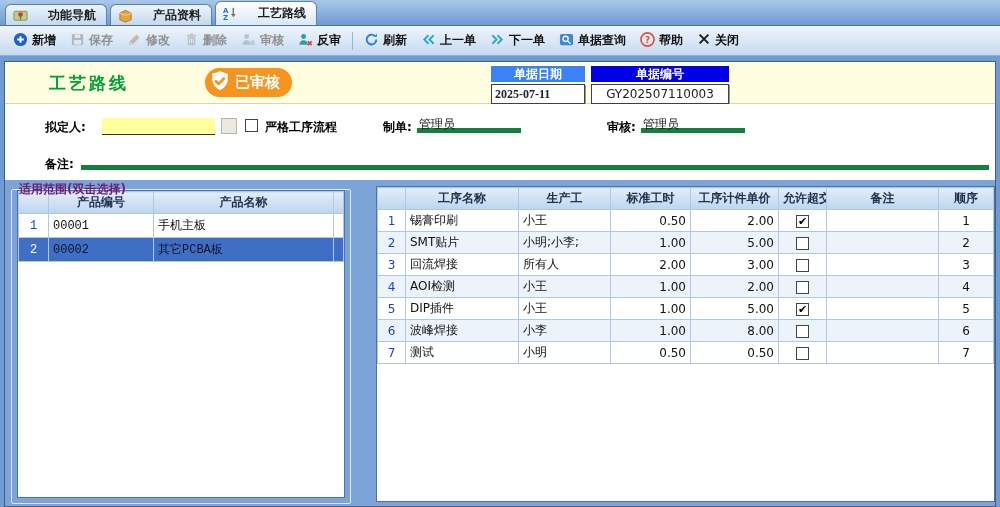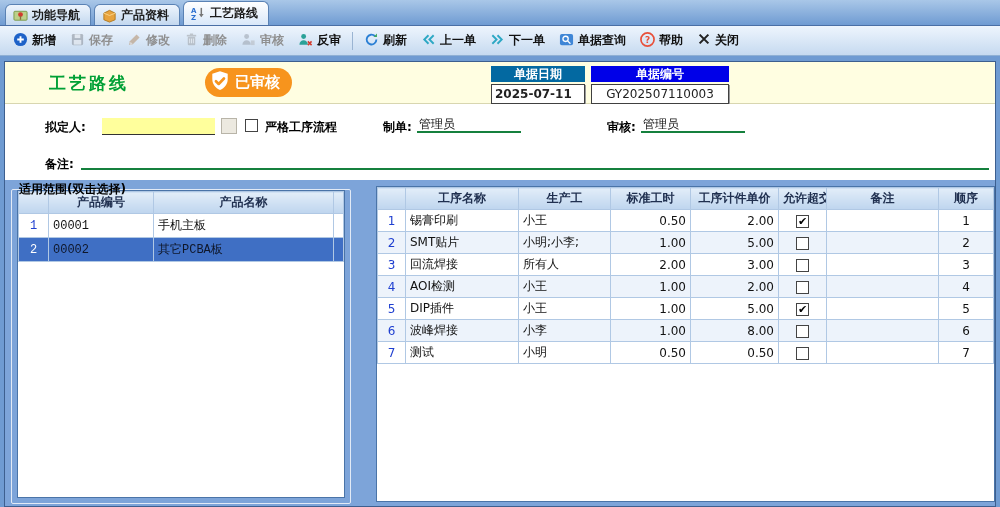--- a/index.html
+++ b/index.html
@@ -2,21 +2,21 @@
 <html><head>
 <meta charset="utf-8">
 <style>
   * { margin:0; padding:0; box-sizing:border-box; }
   html,body { width:1000px; height:507px; overflow:hidden;
     font-family:"DejaVu Sans", sans-serif; font-size:12px; color:#111; background:#6f9bd2; }
 
   
   .tabbar { height:26px; background:linear-gradient(#a9c7e8,#6f9bd2);
     display:flex; align-items:flex-end; padding-left:5px; border-bottom:1px solid #4a6fa5; }
-  .tab { height:21px; padding:0 10px 0 7px; margin-right:3px; display:flex; align-items:center; gap:4px;
+  .tab { height:21px; padding:0 10px 0 7px; margin-right:3px; display:flex; align-items:center; gap:20px;
     border:1px solid #5a82b4; border-bottom:none; border-radius:6px 6px 0 0;
     background:linear-gradient(#eef5fd,#c3d8ef); font-weight:bold; color:#1c1c1c; cursor:default;justify-content:center; }
   .tab.active { height:24px; background:linear-gradient(#ffffff,#d9e8f9); }
   .tab svg { display:block; }
 
   
   .toolbar { height:30px; background:linear-gradient(#eef5fd,#c6daf0);
     border-bottom:1px solid #8fb0d4; display:flex; align-items:center; padding:0 6px; }
   .tbtn { display:flex; align-items:center; gap:4px; padding:3px 7px; font-weight:bold;
     color:#111; border-radius:3px; cursor:default; white-space:nowrap; }
@@ -29,44 +29,44 @@
   .window { height:446px; border:1px solid #3d5f8f; background:#fff; display:flex; flex-direction:column; }
 
   
   .titlebar { height:42px; background:#fffee1; border-bottom:1px solid #d8d6b0; position:relative; flex:none; }
   .doc-title { position:absolute; left:44px; top:10px; font-size:17px; font-weight:bold;
     color:#00a035; letter-spacing:3px; }
   .badge { position:absolute; left:200px; top:6px; height:29px; padding:0 12px 0 4px; border-radius:15px;
     background:#f7941d; display:flex; align-items:center; gap:4px; color:#fff; font-size:15px; font-weight:bold; }
   .hdrbox { position:absolute; top:4px; }
   .hdr-label { height:16px; line-height:16px; text-align:center; color:#fff; font-weight:bold; }
-  .hdr-label.green { background:#0369a1; width:94px; }
+  .hdr-label.green { background:#3b82f6; width:94px; }
   .hdr-label.blue  { background:#0000e8; width:138px; }
   .hdr-field { margin-top:2px; height:20px; background:#fff; border:1px solid #404040;
     box-shadow:1px 1px 0 #9a9a9a; padding:2px 3px 0 3px; font-weight:bold; color:#222; }
-  .hdrbox.date { left:486px; } .hdrbox.date .hdr-field { width:94px; }
+  .hdrbox.date { left:486px; } .hdrbox.date .hdr-field { width:94px;font-family:Liberation Serif, serif; }
   .hdrbox.num  { left:586px;border-radius:17px; } .hdrbox.num  .hdr-field { width:138px; font-weight:normal;text-align:center; }
 
   
   .formarea { height:76px; background:#fff; position:relative; flex:none; }
   .flabel { position:absolute; font-weight:600; color:#000; }
-  .uline { position:absolute; border-bottom:2px solid #15803d; height:17px; padding-left:2px; }
+  .uline { position:absolute; border-bottom:5px solid #15803d; height:17px; padding-left:2px; }
   .drafter-input { position:absolute; left:97px; top:14px; width:113px; height:17px;
     background:#ffff9c; border:none; border-bottom:1px solid #333; outline:none;
     font-family:inherit; font-size:12px; }
   .picker-btn { position:absolute; left:216px; top:14px; width:16px; height:16px;
     background:#ece9e0; border:1px solid #b8b4a8; }
   .checkbox { display:inline-block; width:13px; height:13px; border:1px solid #444; background:#fff;
     line-height:12px; font-size:11px; text-align:center; color:#000; vertical-align:middle; }
 
   
   .content { flex:1; position:relative; background:#7da4d9; }
 
   .scope-panel { position:absolute; left:4px; top:0; width:348px; bottom:0; }
-  .scope-legend { position:absolute; left:8px; top:1px; color:#000000; font-weight:600; z-index:2;
+  .scope-legend { position:absolute; left:8px; top:1px; color:#701a75; font-weight:600; z-index:2;
     background:transparent; padding:0 2px; }
   .scope-box { position:absolute; left:2px; right:6px; top:9px; bottom:2px;
     border:1px solid #e2eaf6; border-radius:2px; }
   .grid-wrap { position:absolute; background:#fff; border:1px solid #4a74a8; overflow:hidden; }
   .scope-grid { left:8px; right:12px; top:10px; bottom:8px;font-family:Liberation Mono, monospace; }
   .proc-grid  { position:absolute; left:362px; width:619px; top:6px; bottom:4px;
     background:#fff; border:1px solid #4a74a8; overflow:hidden;margin-left:9px; }
 
   table { border-collapse:collapse; width:100%; table-layout:fixed; }
   th,td { border:1px solid #b0c8e4; overflow:hidden; white-space:nowrap; padding:0 4px; }

